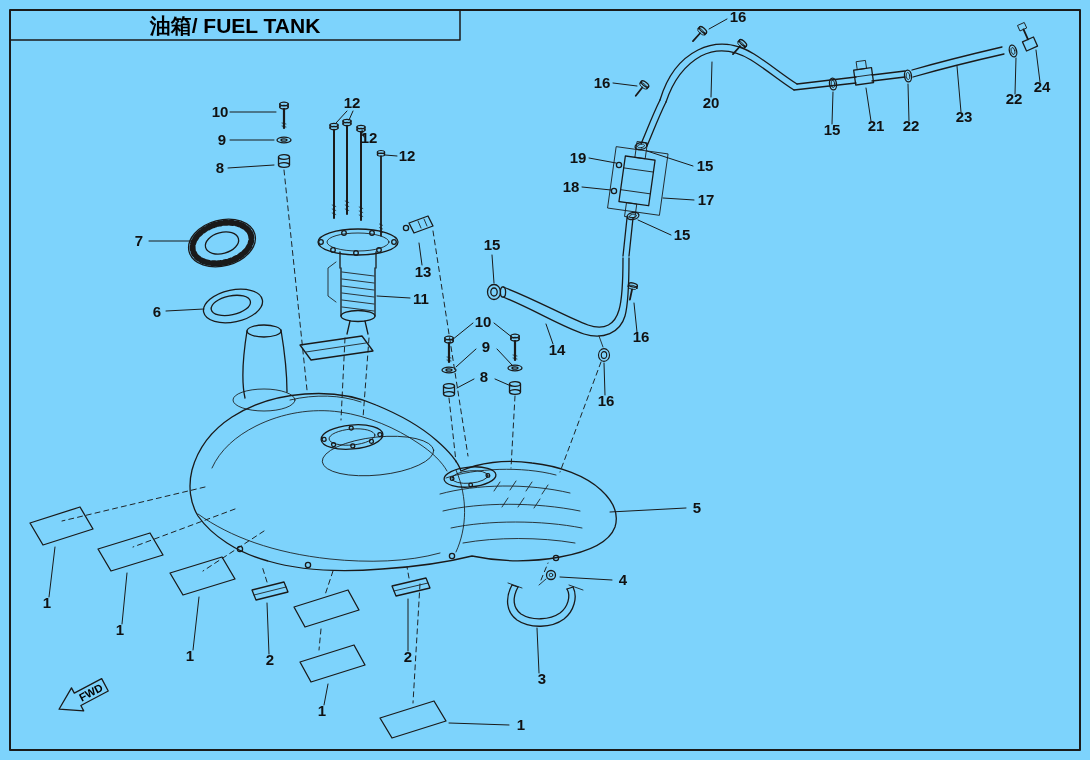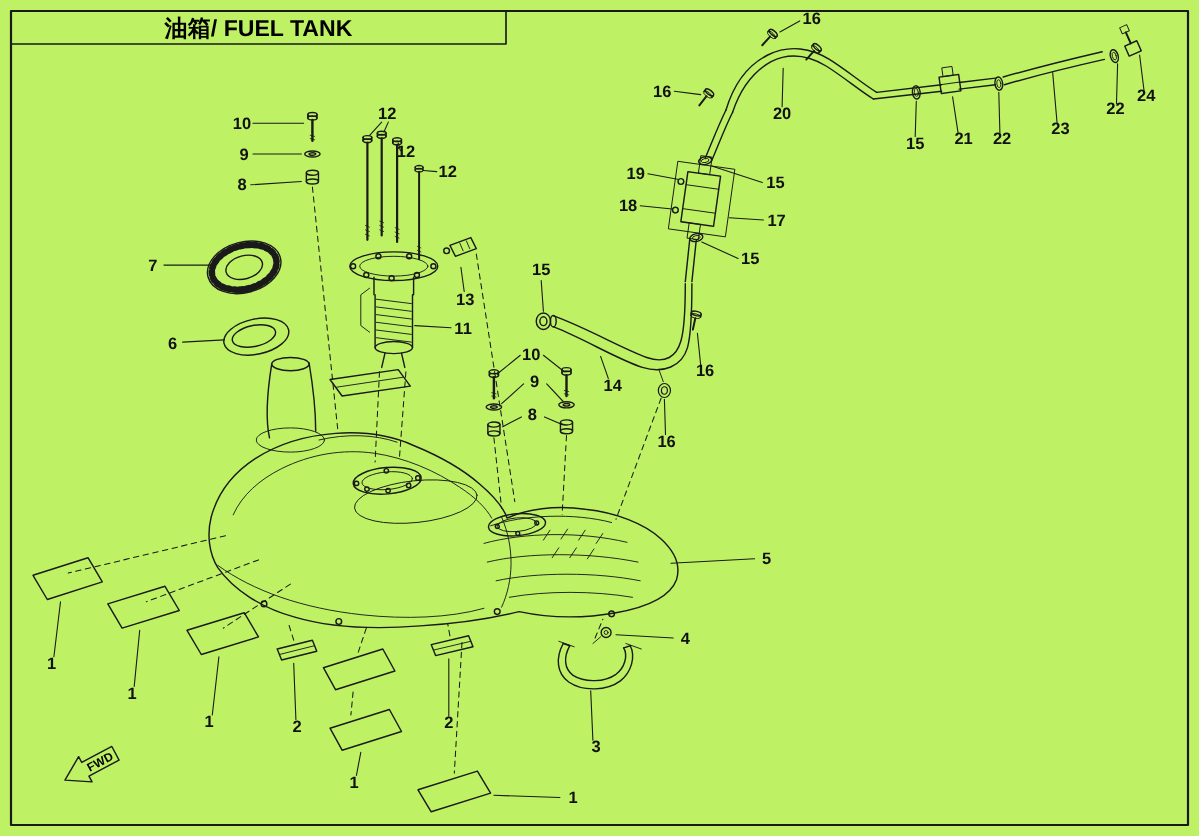--- a/index.html
+++ b/index.html
@@ -1,16 +1,16 @@
 <!DOCTYPE html>
 <html><head>
 <meta charset="utf-8">
 <style>
   html,body{margin:0;padding:0;background:#fff;}
-  .page{width:1090px;height:760px;position:relative;background:#bef264;overflow:hidden;}
+  .page{width:1090px;height:760px;position:relative;background:#7dd3fc;overflow:hidden;}
   .page svg{position:absolute;left:0;top:0;}
   .art{fill:none;stroke:#1a1a1a;stroke-width:1.3;stroke-linecap:round;stroke-linejoin:round;}
   .thin{stroke-width:0.85;}
   .dash{stroke-dasharray:5 4;stroke-width:0.95;}
   .leader{stroke:#1a1a1a;stroke-width:1;fill:none;}
   .ribs{stroke-width:6;stroke-dasharray:2.5 3.2;}
   .callout{fill:#111;stroke:none;font:bold 15px "Liberation Sans","DejaVu Sans",sans-serif;text-anchor:middle;}
   .title-text{fill:#000;stroke:none;font:bold 21px "Liberation Sans","DejaVu Sans",sans-serif;text-anchor:middle;}
   .fwd-text{fill:#000;stroke:none;font:bold 11px "Liberation Sans","DejaVu Sans",sans-serif;text-anchor:middle;}
 </style>

